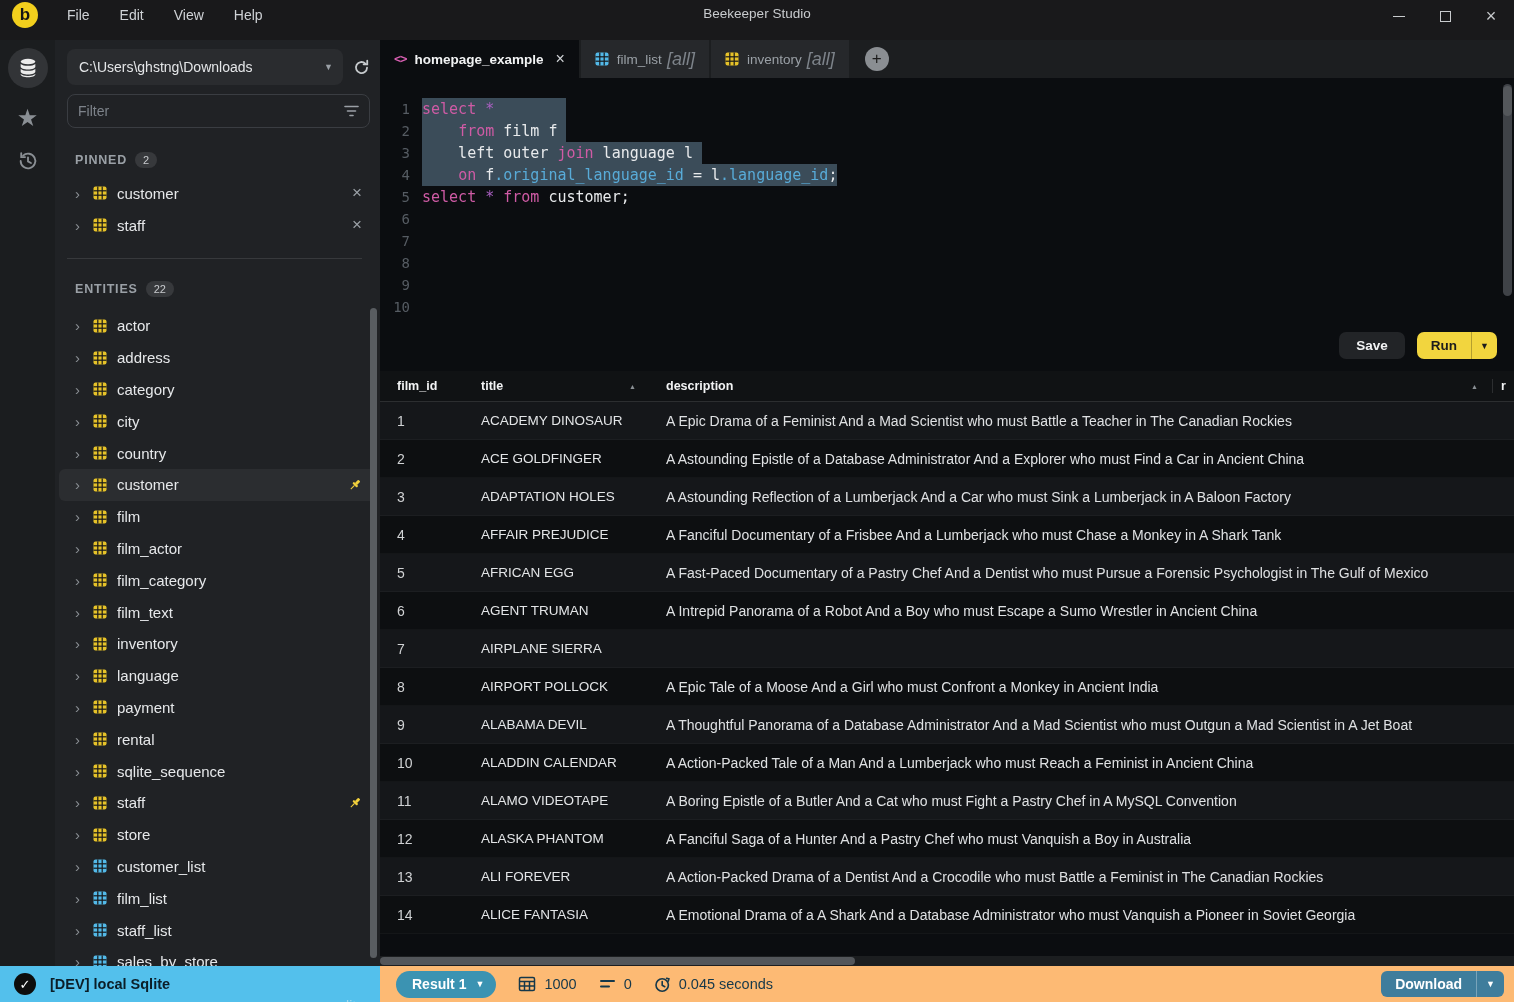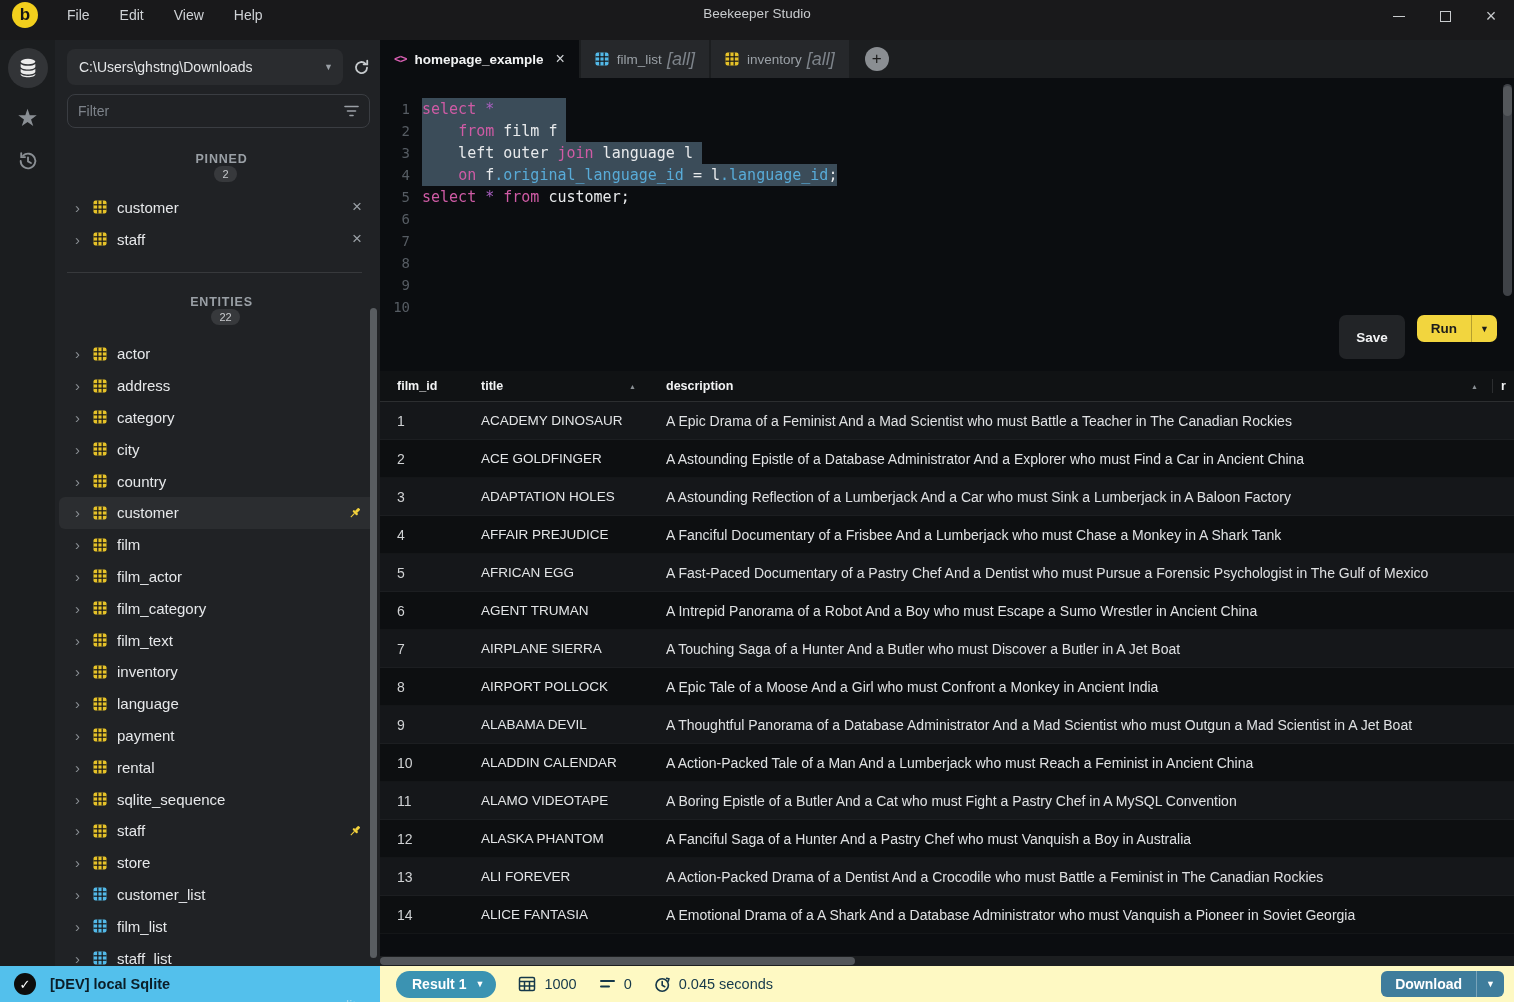--- a/index.html
+++ b/index.html
@@ -28,21 +28,21 @@
   
   .sidebar { position:absolute; left:55px; top:40px; width:325px; height:926px; background:#202225; overflow:hidden; }
   .conn-row { display:flex; align-items:center; margin:9px 10px 0 12px; }
   .conn-select { flex:1; height:36px; background:#2a2c2f; border-radius:8px; display:flex; align-items:center; padding:0 10px 0 12px; overflow:hidden; }
   .conn-path { flex:1; font-size:14px; color:#e4e6e8; white-space:nowrap; overflow:hidden; }
   .conn-caret { color:#9aa0a6; font-size:9px; margin-left:6px; }
   .conn-refresh { margin-left:10px; display:flex; }
   .filter-row { margin:9px 10px 0 12px; height:34px; border:1px solid #3a3d42; border-radius:8px; display:flex; align-items:center; padding:0 10px; }
   .filter-input { flex:1; background:transparent; border:none; outline:none; color:#d7dadc; font-size:14px; font-family:"Liberation Sans", sans-serif; }
   .filter-input::placeholder { color:#7d838a; }
-  .side-header { display:flex; align-items:center; margin:24px 12px 0 20px;flex-direction:column; }
+  .side-header { display:flex; align-items:center; margin:24px 12px 0 20px; }
   .side-header.second { margin-top:22px; }
   .side-header-label { color:#9aa0a6; font-weight:bold; font-size:12.5px; letter-spacing:0.8px; }
   .badge { background:#37393c; color:#c8cbce; font-size:11px; border-radius:9px; padding:2px 8px; margin-left:8px; }
   .pinned-list { margin-top:9px; }
   .pinned-item, .entity-item { display:flex; align-items:center; padding:0 14px 0 20px; cursor:pointer; }
   .pinned-item { height:32px; }
   .entity-item { height:31.8px; }
   .entity-item.active { background:#2b2d30; border-radius:6px; margin:0 4px; padding:0 10px 0 16px; }
   .chev { color:#8a8f94; font-size:15px; width:18px; flex:0 0 18px; }
   .t-icon { display:flex; width:24px; flex:0 0 24px; }
@@ -74,21 +74,21 @@
   .gutter { flex:0 0 30px; text-align:right; color:#565c63; font-size:14px; }
   .gutter div { height:22px; }
   .code-col { margin-left:12px; white-space:pre; }
   .code-line { height:22px; }
   .sel { background:#3b4c59; display:inline-block; height:22px; vertical-align:top; }
   .kw { color:#cf5ba5; }
   .op { color:#a95fc0; }
   .attr { color:#58abd8; }
   .ed-scrollthumb { position:absolute; right:2px; top:6px; width:9px; height:212px; background:#3f4247; border-radius:5px; }
   .ed-actions { position:absolute; right:17px; bottom:12px; display:flex; gap:12px; }
-  .btn-save { background:#222427; color:#f2f3f4; font-weight:bold; font-size:13.5px; border:none; border-radius:7px; padding:0 17px; height:44px; font-family:"Liberation Sans", sans-serif; }
+  .btn-save { background:#222427; color:#f2f3f4; font-weight:bold; font-size:13.5px; border:none; border-radius:7px; padding:0 17px; height:27px; font-family:"Liberation Sans", sans-serif; }
   .btn-run { background:#f2d53e; color:#1c1c1c; font-weight:bold; font-size:13.5px; border:none; border-radius:7px; height:27px; display:flex; align-items:center; padding:0; overflow:hidden; }
   .btn-run-label { padding:0 14px; }
   .btn-run-caret { border-left:1px solid rgba(0,0,0,0.25); padding:0 8px; font-size:9px; height:100%; display:flex; align-items:center; }
 
   
   .results-header { position:absolute; left:0; top:331px; width:1134px; height:31px; background:#101214; border-bottom:1px solid #2c2e30; display:flex; align-items:center; font-size:12.5px; font-weight:bold; color:#f2f3f4; }
   .col { display:flex; align-items:center; overflow:hidden; }
   .col-id { flex:0 0 90px; padding-left:17px;gap:32px; }
   .col-title { flex:0 0 180px; padding-left:11px; }
   .col-desc { flex:1; padding-left:16px; }
@@ -102,21 +102,21 @@
   .c-id { flex:0 0 90px; padding-left:17px; color:#d0d2d4; }
   .c-title { flex:0 0 180px; padding-left:11px; color:#e3e5e7; font-size:13.5px; white-space:nowrap; overflow:hidden; }
   .c-desc { flex:1; padding-left:16px; color:#dfe1e3; white-space:nowrap; overflow:hidden; }
   .res-scrollthumb { position:absolute; right:2px; top:46px; width:9px; height:30px; background:#54575b; border-radius:5px; }
   .hscroll { position:absolute; left:0; top:916px; width:1134px; height:10px; background:#1c1e20; }
   .hscroll-thumb { position:absolute; left:0; top:1px; width:475px; height:8px; background:#53565a; border-radius:4px; }
 
   
   .statusbar { position:absolute; left:0; top:966px; width:1514px; height:36px; display:flex; }
   .sb-left { flex:0 0 380px; background:#53c0ec; display:flex; align-items:center; padding:0 16px 0 14px; }
-  .sb-right { flex:1; background:#fef9c3; display:flex; align-items:center; padding:0 10px 0 16px; }
+  .sb-right { flex:1; background:#fdba74; display:flex; align-items:center; padding:0 10px 0 16px; }
   .sb-check { width:22px; height:22px; border-radius:50%; background:#0d0d0d; color:#fff; font-size:13px; display:flex; align-items:center; justify-content:center; margin-right:14px; }
   .sb-conn { color:#0b1e28; font-weight:bold; font-size:14.5px; flex:1; }
   .sb-dialect { color:#9fd9ef; font-size:14px;margin-top:44px; }
   .sb-result { background:#3b93b2; color:#fff; border:none; border-radius:14px; height:27px; display:flex; align-items:center; padding:0 12px 0 16px; font-size:14px; font-weight:bold; font-family:"Liberation Sans", sans-serif; }
   .sb-result .caret { font-size:9px; margin-left:9px; }
   .sb-stat { display:flex; align-items:center; color:#15384a; font-size:14.5px; margin-left:22px; }
   .sb-stat svg, .sb-stat .glyph { margin-right:8px; display:flex; }
   .sb-spacer { flex:1; }
   .sb-download { background:#3f7d9c; color:#fff; border:none; border-radius:6px; height:26px; display:flex; align-items:center; font-size:14px; font-weight:bold; overflow:hidden; padding:0; font-family:"Liberation Sans", sans-serif; }
   .sb-dl-label { padding:0 14px; }
@@ -686,21 +686,20 @@
     <span class="c-desc">A Fast-Paced Documentary of a Pastry Chef And a Dentist who must Pursue a Forensic Psychologist in The Gulf of Mexico</span>
       </div>
       <div class="trow even">
         <span class="c-id">6</span>
     <span class="c-title">AGENT TRUMAN</span>
     <span class="c-desc">A Intrepid Panorama of a Robot And a Boy who must Escape a Sumo Wrestler in Ancient China</span>
       </div>
       <div class="trow odd">
         <span class="c-id">7</span>
     <span class="c-title">AIRPLANE SIERRA</span>
-    <span class="c-desc">A Touching Saga of a Hunter And a Butler who must Discover a Butler in A Jet Boat</span>
       </div>
       <div class="trow even">
         <span class="c-id">8</span>
     <span class="c-title">AIRPORT POLLOCK</span>
     <span class="c-desc">A Epic Tale of a Moose And a Girl who must Confront a Monkey in Ancient India</span>
       </div>
       <div class="trow odd">
         <span class="c-id">9</span>
     <span class="c-title">ALABAMA DEVIL</span>
     <span class="c-desc">A Thoughtful Panorama of a Database Administrator And a Mad Scientist who must Outgun a Mad Scientist in A Jet Boat</span>

